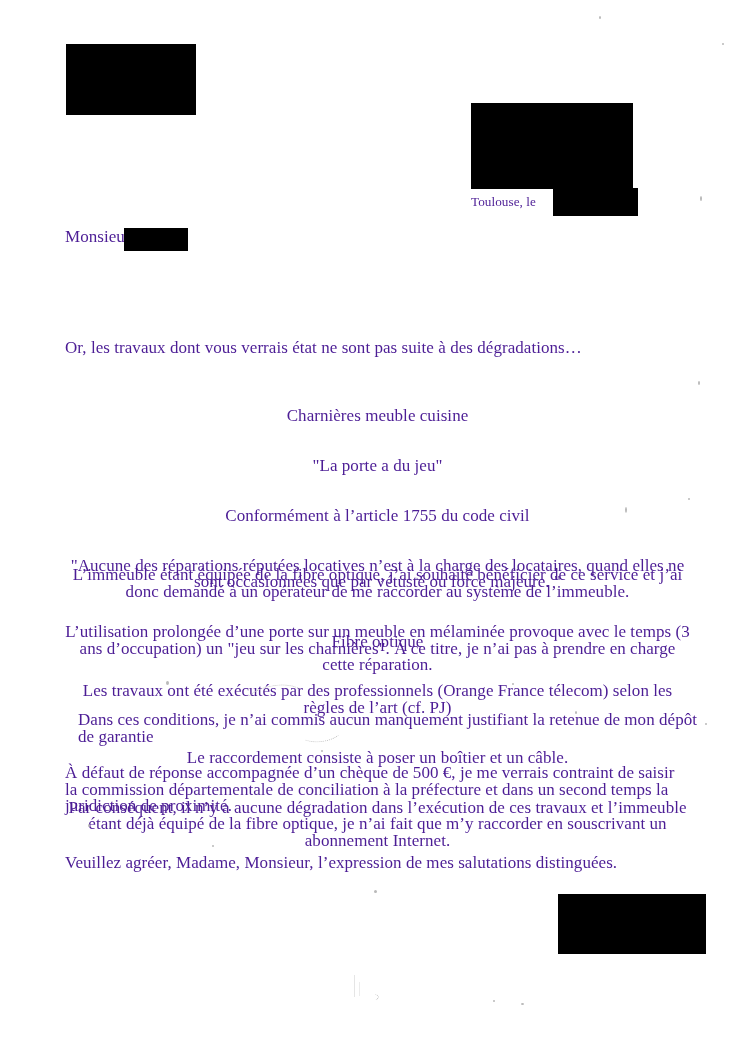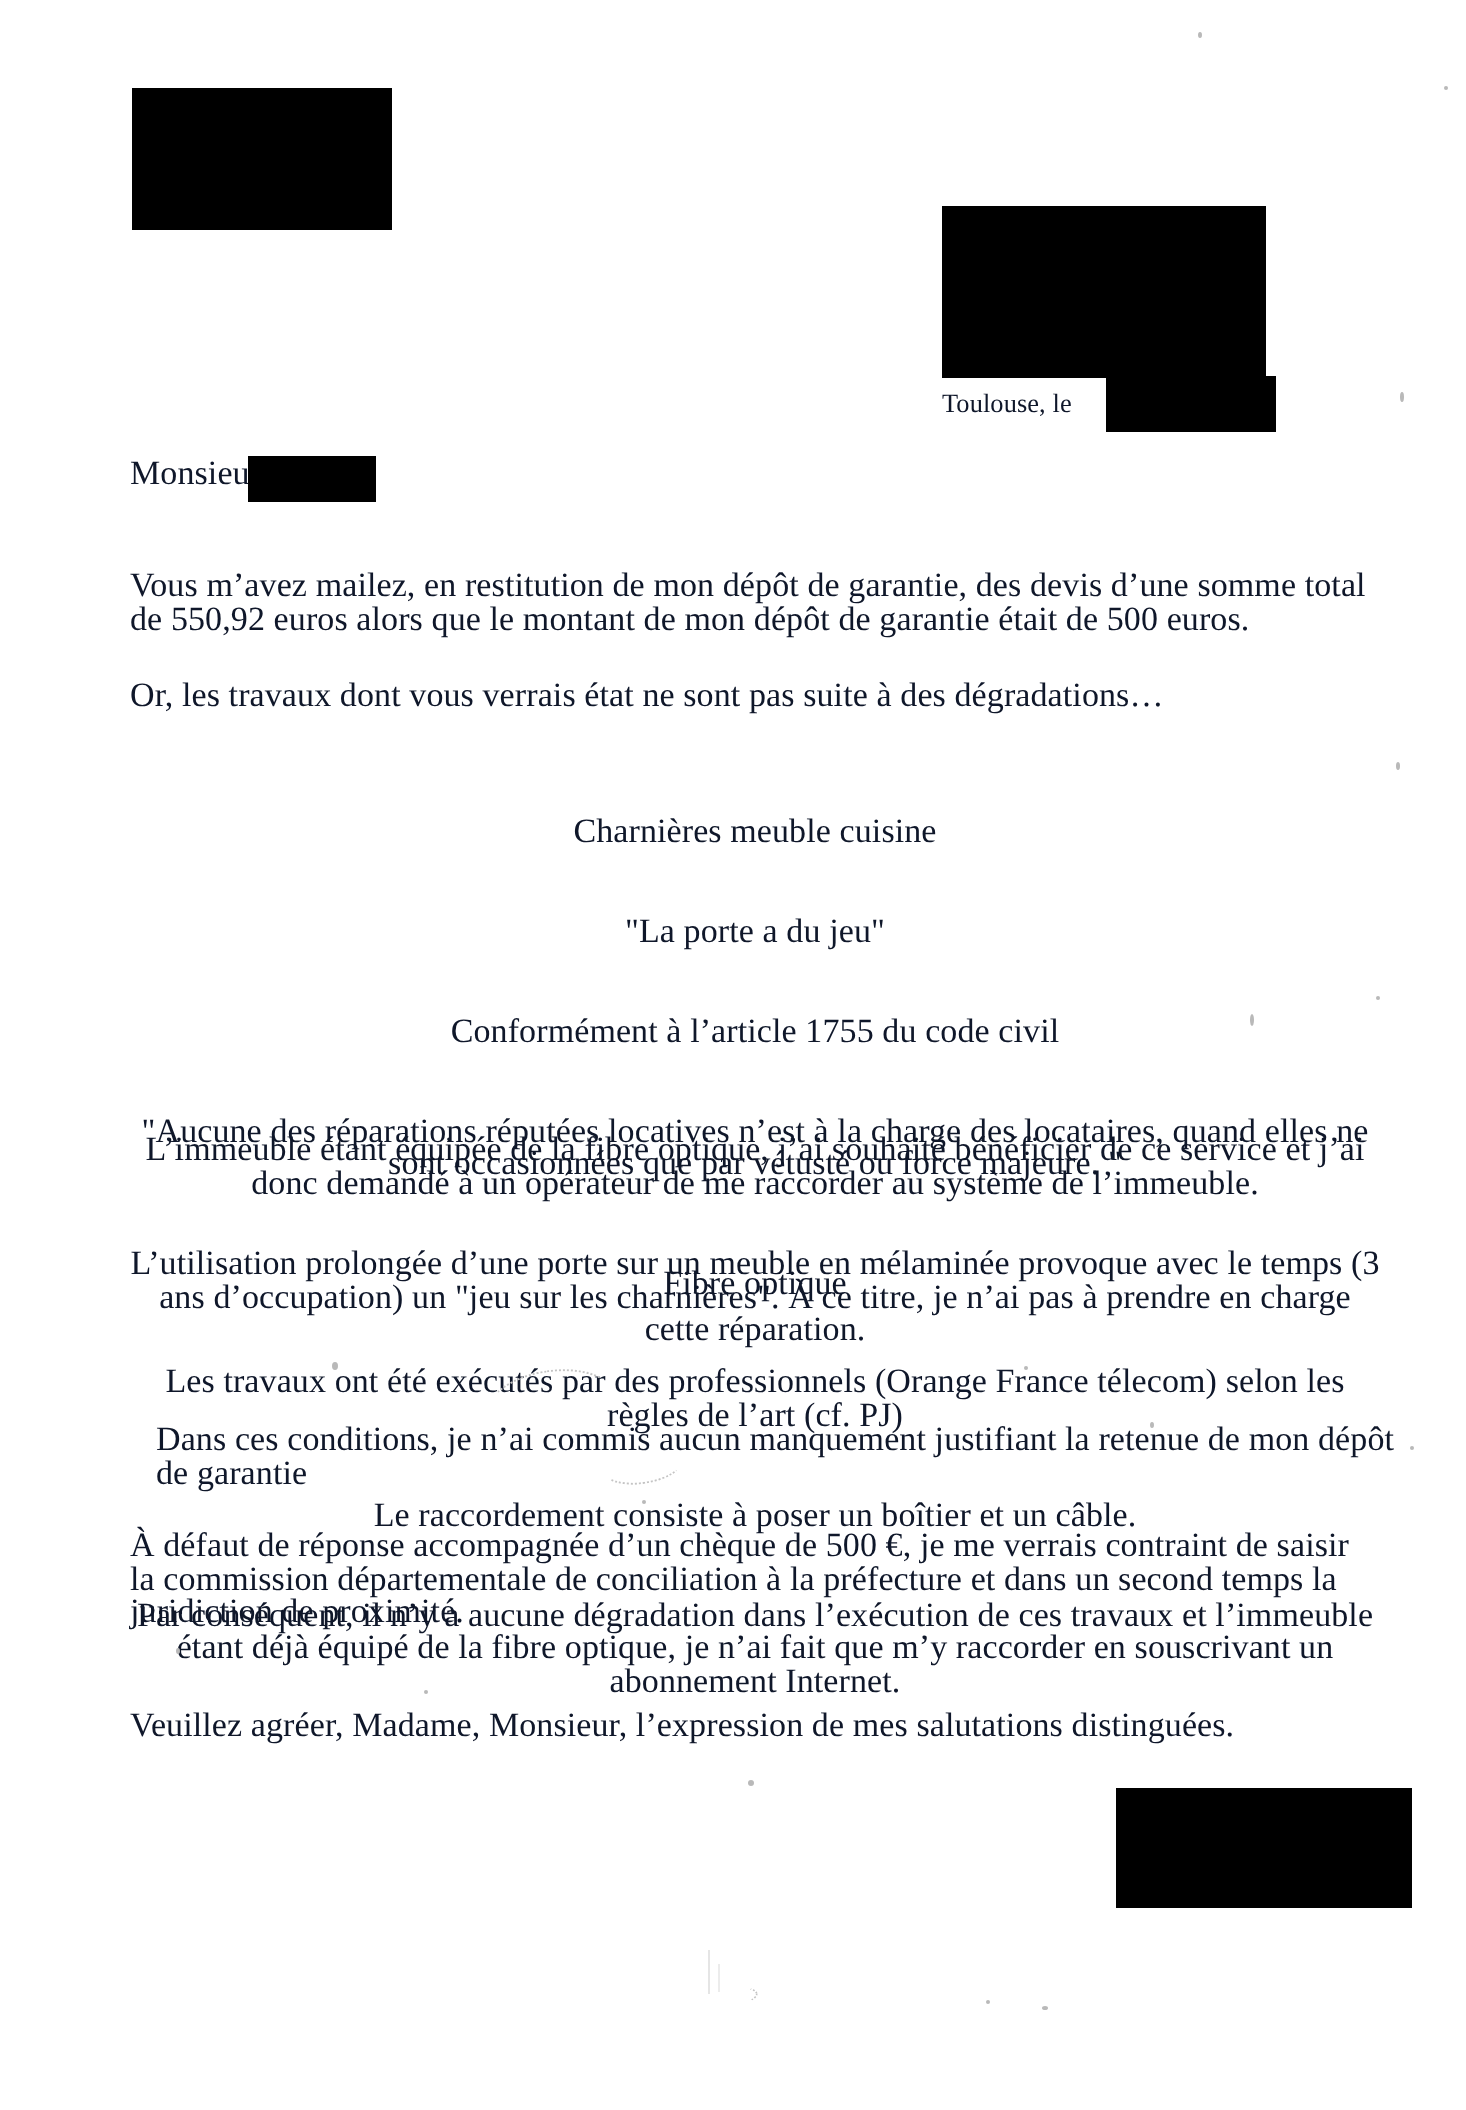--- a/index.html
+++ b/index.html
@@ -7,21 +7,21 @@
     padding: 0;
     background: #ffffff;
   }
   .page {
     position: relative;
     width: 733px;
     height: 1055px;
     background: #ffffff;
     overflow: hidden;
     font-family: "Liberation Serif", "DejaVu Serif", serif;
-    color: #0f172a;
+    color: #4c1d95;
     -webkit-font-smoothing: antialiased;
   }
 
   
   .redaction {
     position: absolute;
     background: #000000;
   }
   #redact-sender      { left: 66px;  top: 44px;  width: 130px; height: 71px; }
   #redact-recipient-a { left: 471px; top: 103px; width: 162px; height: 86px; }
@@ -88,21 +88,20 @@
   <div class="redaction" id="redact-recipient-a"></div>
 
   <div class="redaction" id="redact-recipient-b"></div>
 
   <div class="txt" id="place-line">Toulouse, le</div>
 
   <div class="txt" id="salutation">Monsieur</div>
 
   <div class="redaction" id="redact-name-inline"></div>
 
-  <div class="txt" id="para-1">Vous m’avez mailez, en restitution de mon dépôt de garantie, des devis d’une somme total de 550,92 euros alors que le montant de mon dépôt de garantie était de 500 euros.</div>
 
   <div class="txt" id="para-2">Or, les travaux dont vous verrais état ne sont pas suite à des dégradations…</div>
 
   <div class="txt" id="para-3">
     <span class="heading-line">Charnières meuble cuisine</span>
     <span class="heading-line">"La porte a du jeu"</span>
     <span class="heading-line">Conformément à l’article 1755 du code civil</span>
     <span class="heading-line">"Aucune des réparations réputées locatives n’est à la charge des locataires, quand elles ne sont occasionnées que par vétusté ou force majeure. "</span>
     <span class="heading-line">L’utilisation prolongée d’une porte sur un meuble en mélaminée provoque avec le temps (3 ans d’occupation) un "jeu sur les charnières". À ce titre, je n’ai pas à prendre en charge cette réparation.</span>
   </div>

